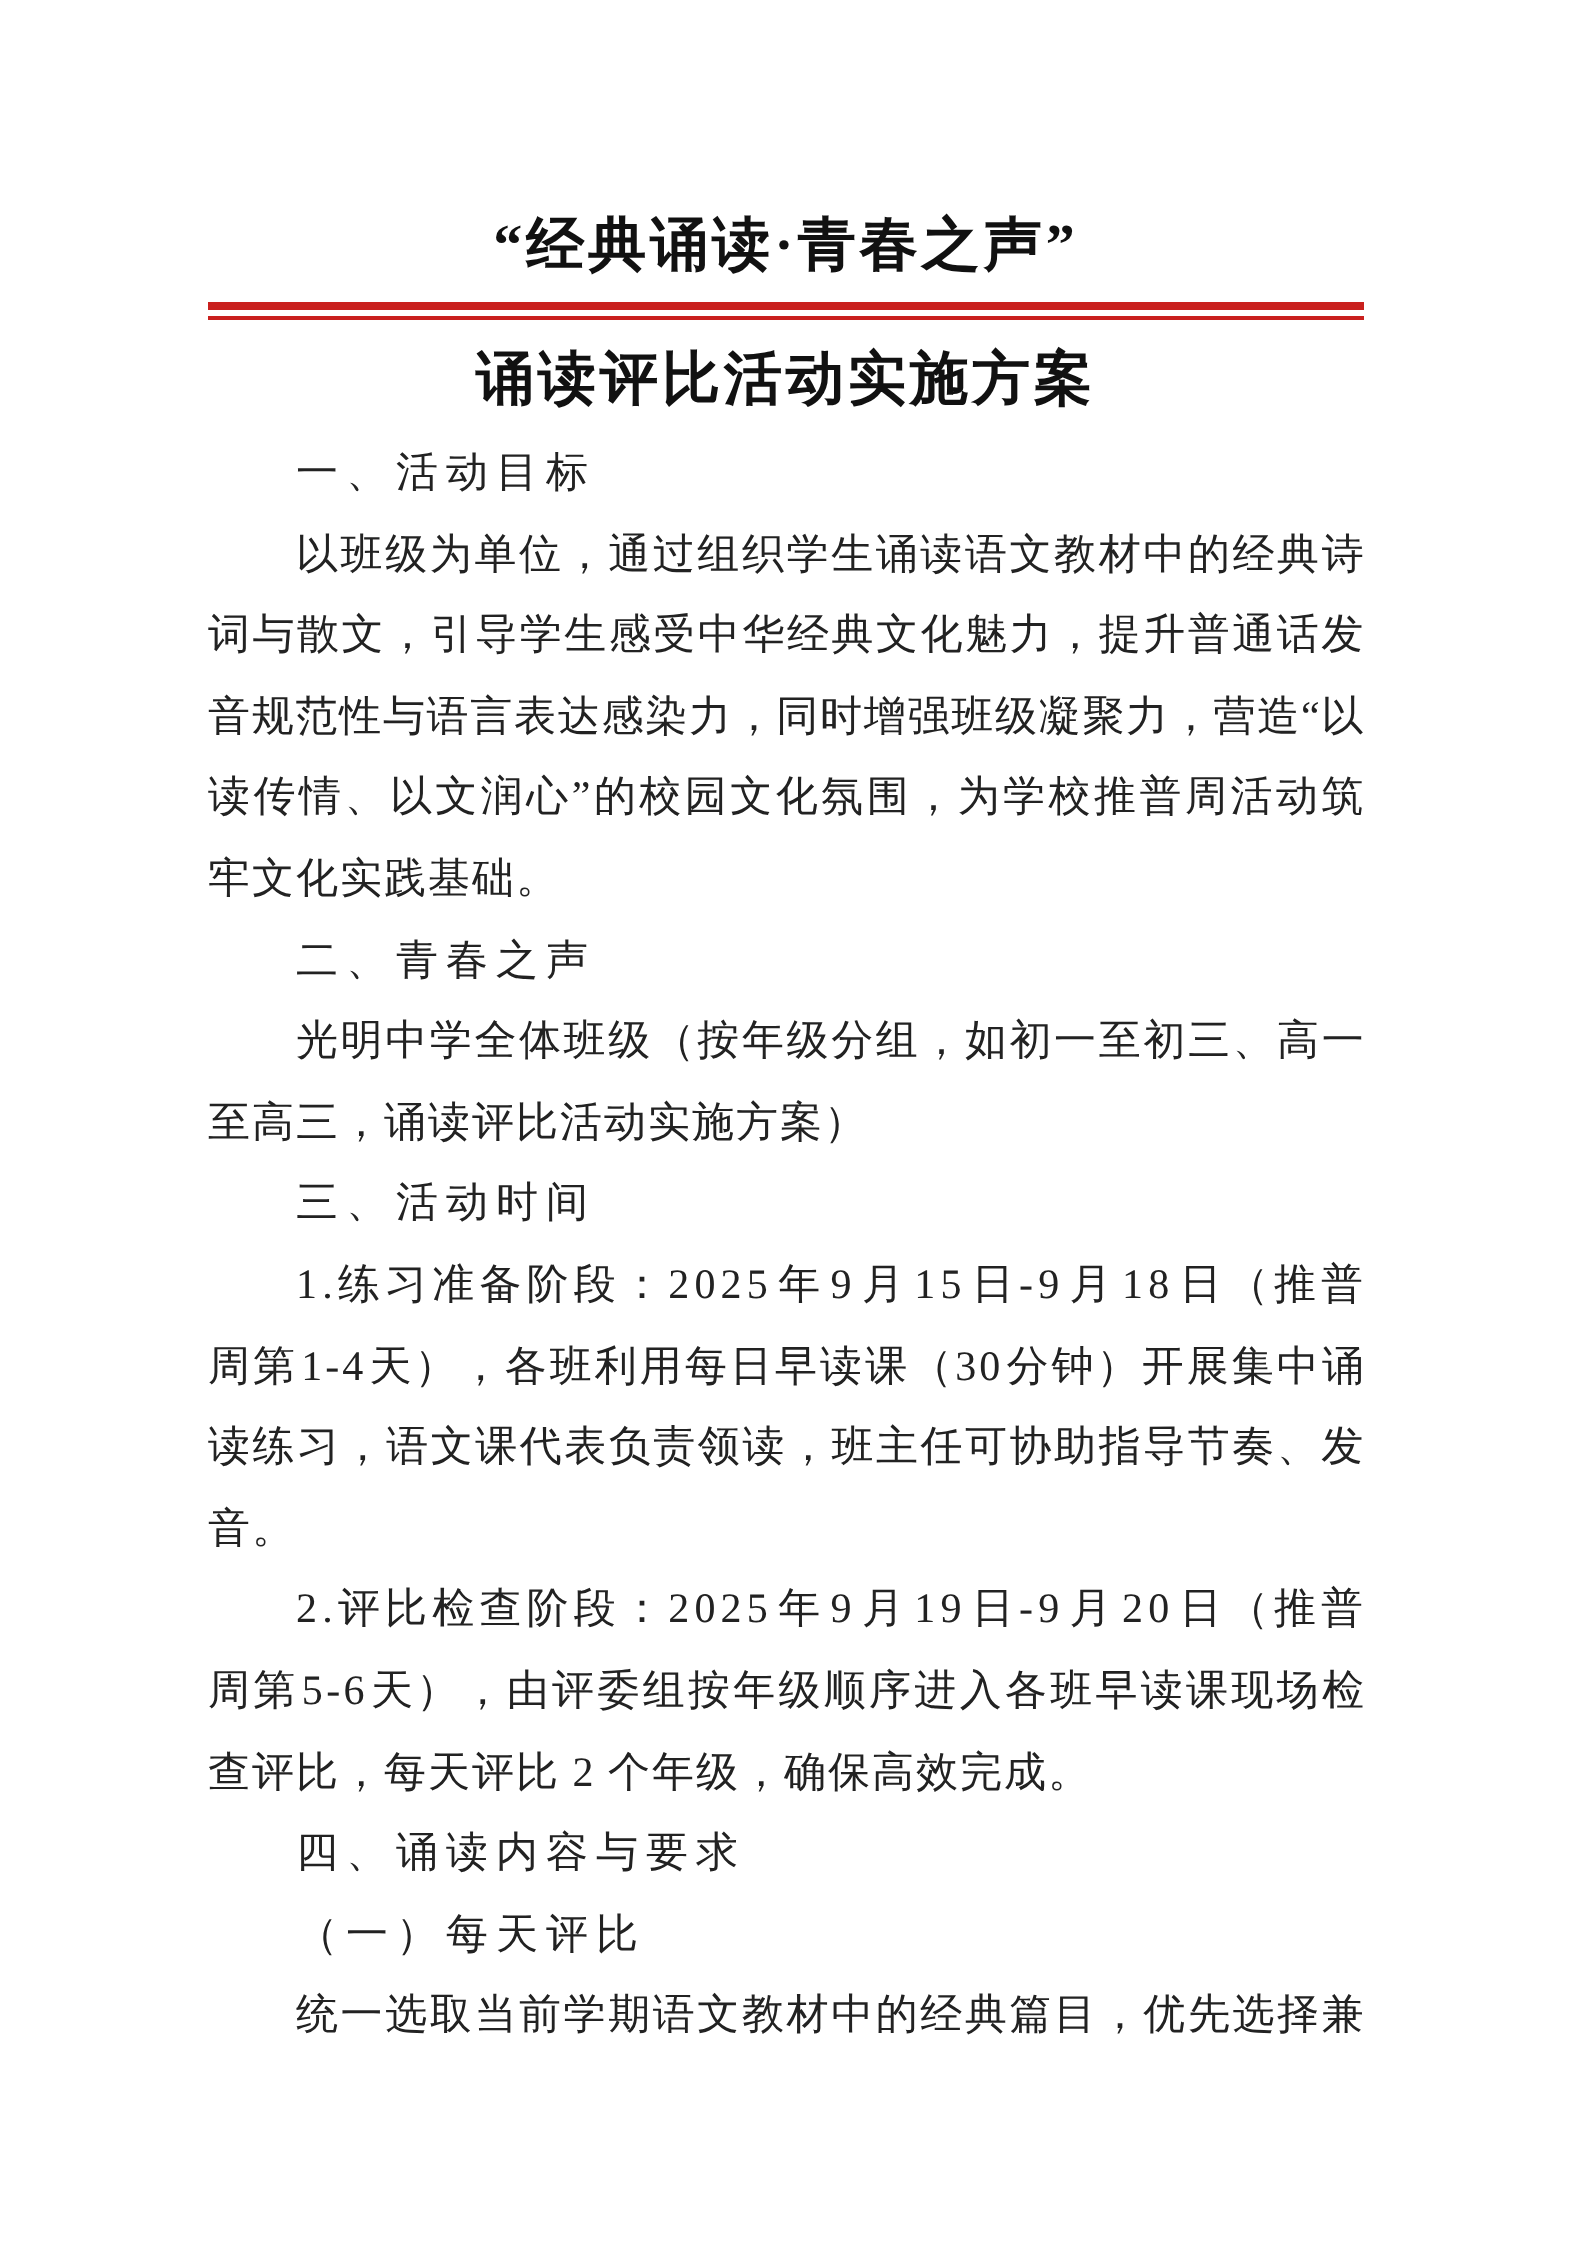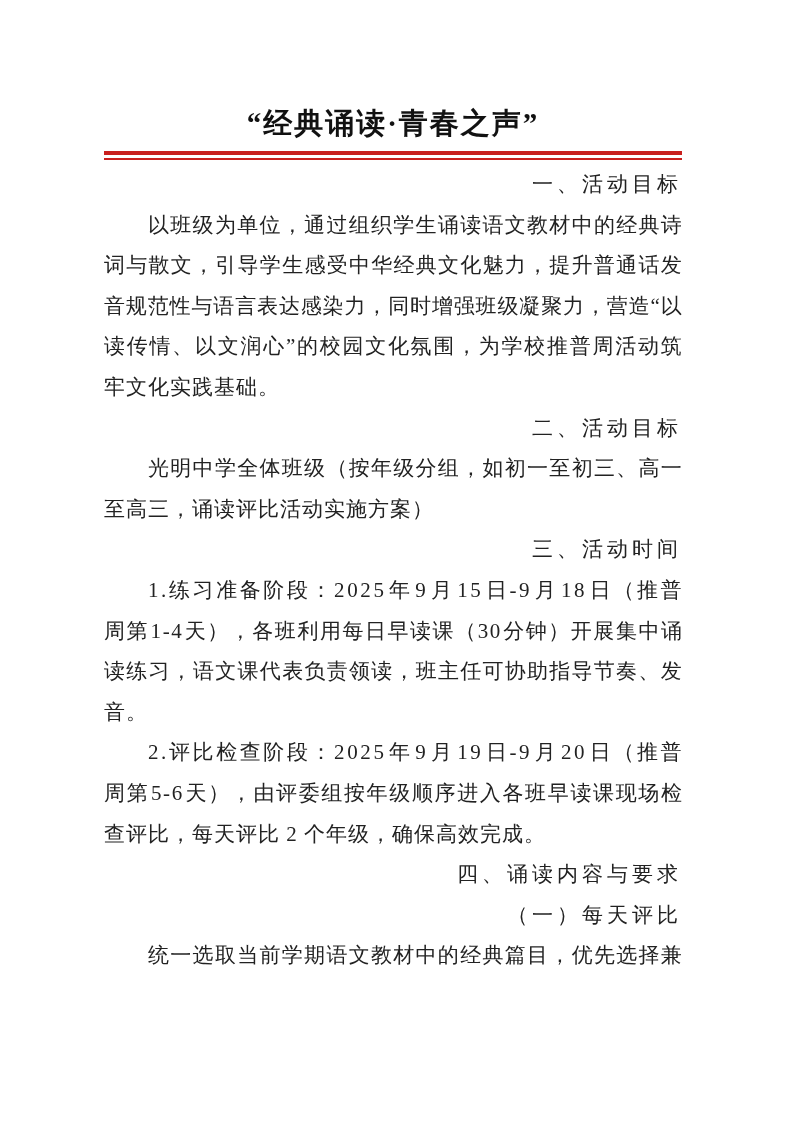--- a/index.html
+++ b/index.html
@@ -54,30 +54,31 @@
     white-space:pre;
     color:#222;
   }
   .line.just{
     display:flex;
     justify-content:space-between;
     align-items:center;
     white-space:normal;
   }
   .line.indent{ padding-left:44px; }
-  .line.spaced{ letter-spacing:4px;text-align:right; }
+  .line.spaced{ letter-spacing:4px; }
   .line.tail{ letter-spacing:1px; }
 </style>
 </head>
 <body>
 
 <div class="page">
   <div class="content">
     <h1 class="title">“经典诵读·青春之声”</h1>
     <div class="red-rule"></div>
+    <h2 class="subtitle">诵读评比活动实施方案</h2>
     <div class="body">
         <div class="line indent spaced">一、活动目标</div>
         <div class="line just indent">
           <span>以</span>
           <span>班</span>
           <span>级</span>
           <span>为</span>
           <span>单</span>
           <span>位</span>
           <span>，</span>
@@ -178,21 +179,21 @@
           <span>学</span>
           <span>校</span>
           <span>推</span>
           <span>普</span>
           <span>周</span>
           <span>活</span>
           <span>动</span>
           <span>筑</span>
         </div>
         <div class="line tail">牢文化实践基础。</div>
-        <div class="line indent spaced">二、活动目标</div>
+        <div class="line indent spaced">二、青春之声</div>
         <div class="line just indent">
           <span>光</span>
           <span>明</span>
           <span>中</span>
           <span>学</span>
           <span>全</span>
           <span>体</span>
           <span>班</span>
           <span>级</span>
           <span>（</span>

